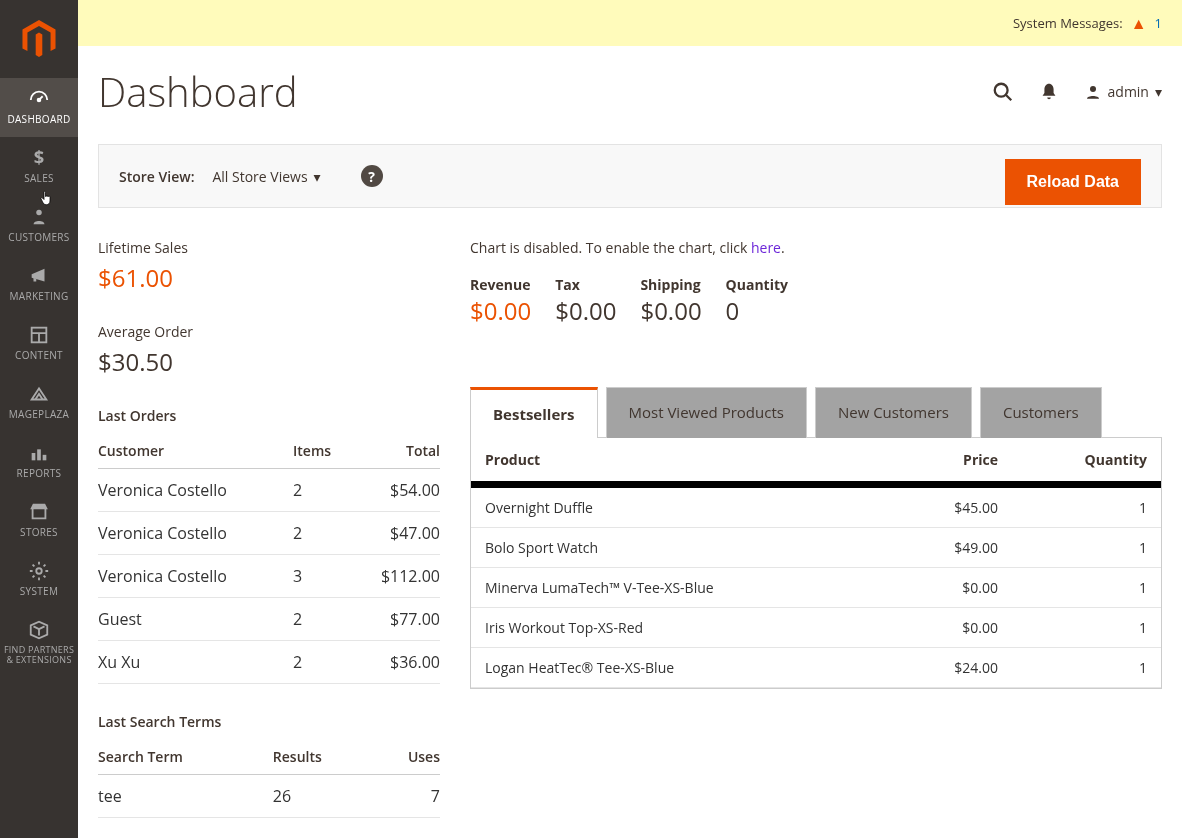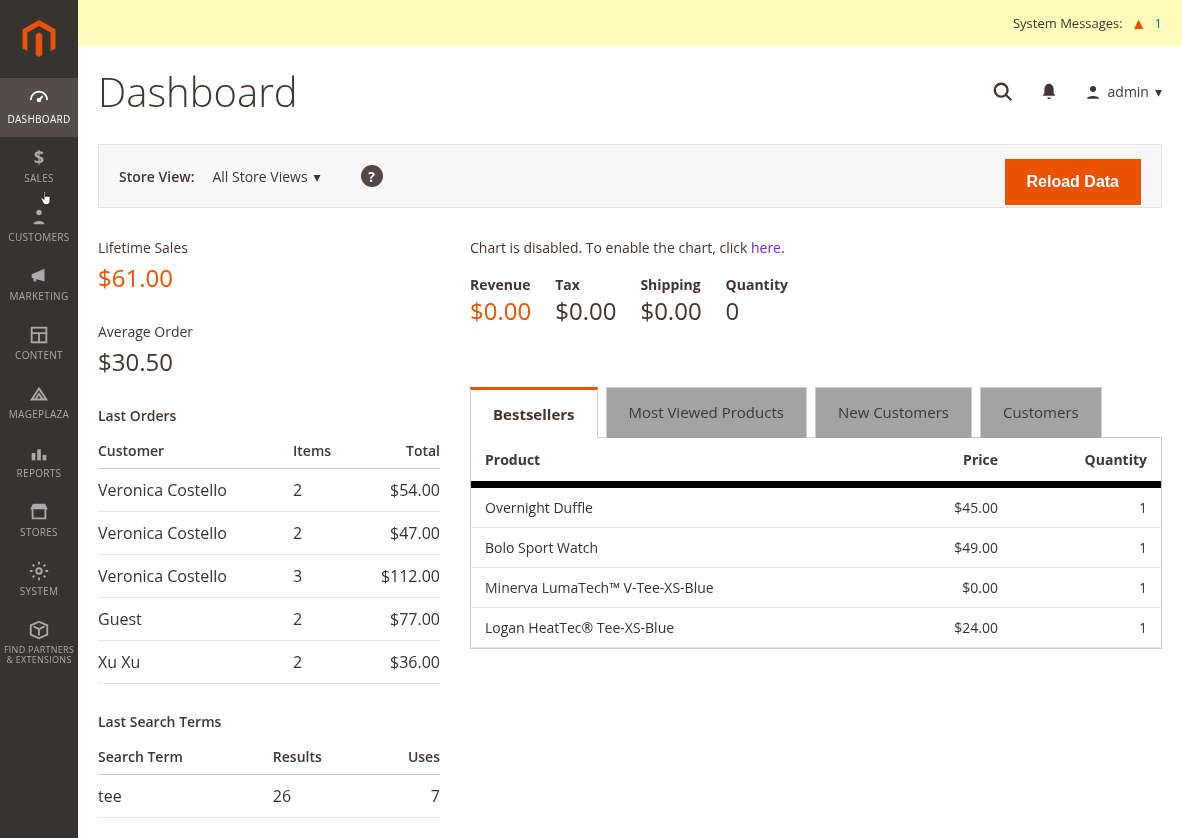--- a/index.html
+++ b/index.html
@@ -322,20 +322,25 @@
                 <td>Bolo Sport Watch</td>
                 <td class="right">$49.00</td>
                 <td class="right">1</td>
               </tr>
               <tr>
                 <td>Minerva LumaTech™ V-Tee-XS-Blue</td>
                 <td class="right">$0.00</td>
                 <td class="right">1</td>
               </tr>
               <tr>
+                <td>Iris Workout Top-XS-Red</td>
+                <td class="right">$0.00</td>
+                <td class="right">1</td>
+              </tr>
+              <tr>
                 <td>Logan HeatTec® Tee-XS-Blue</td>
                 <td class="right">$24.00</td>
                 <td class="right">1</td>
               </tr>
             </tbody>
         </table>
       </div>
     </div>
   </div>
 </div>

